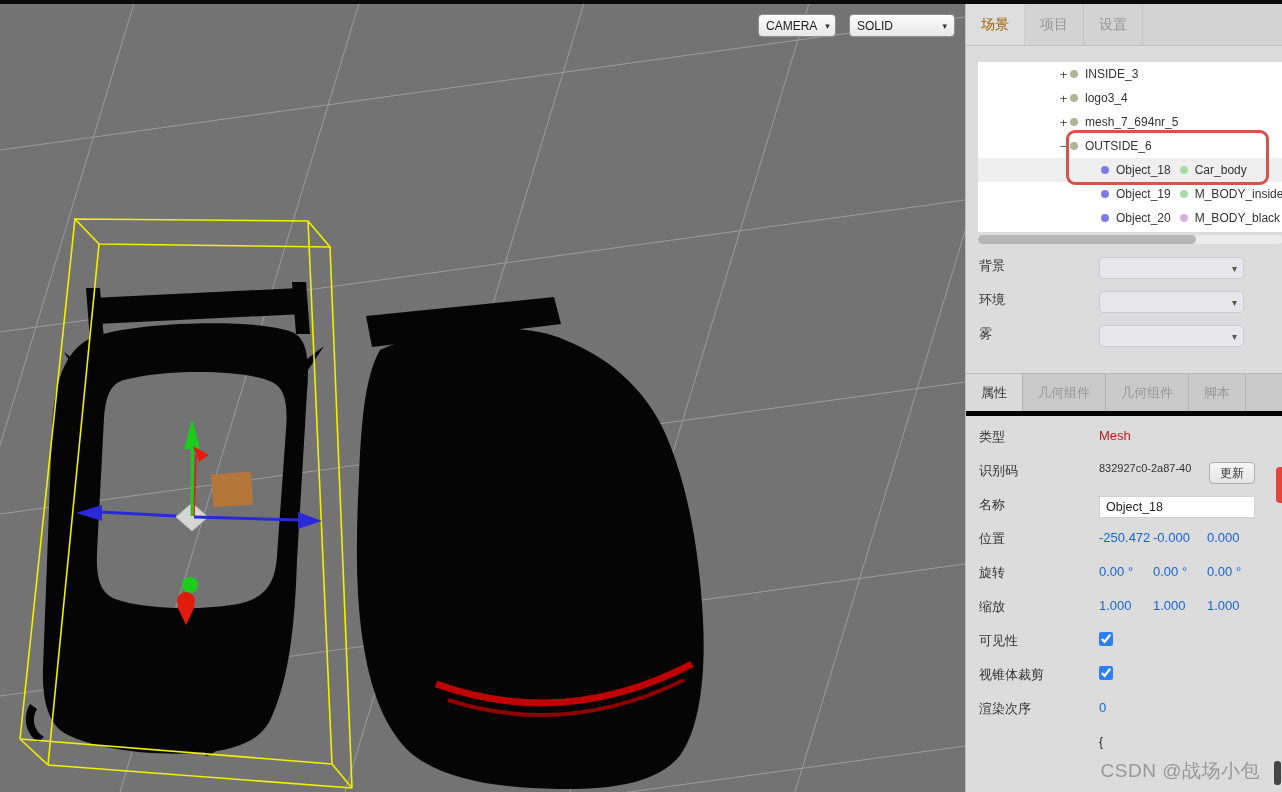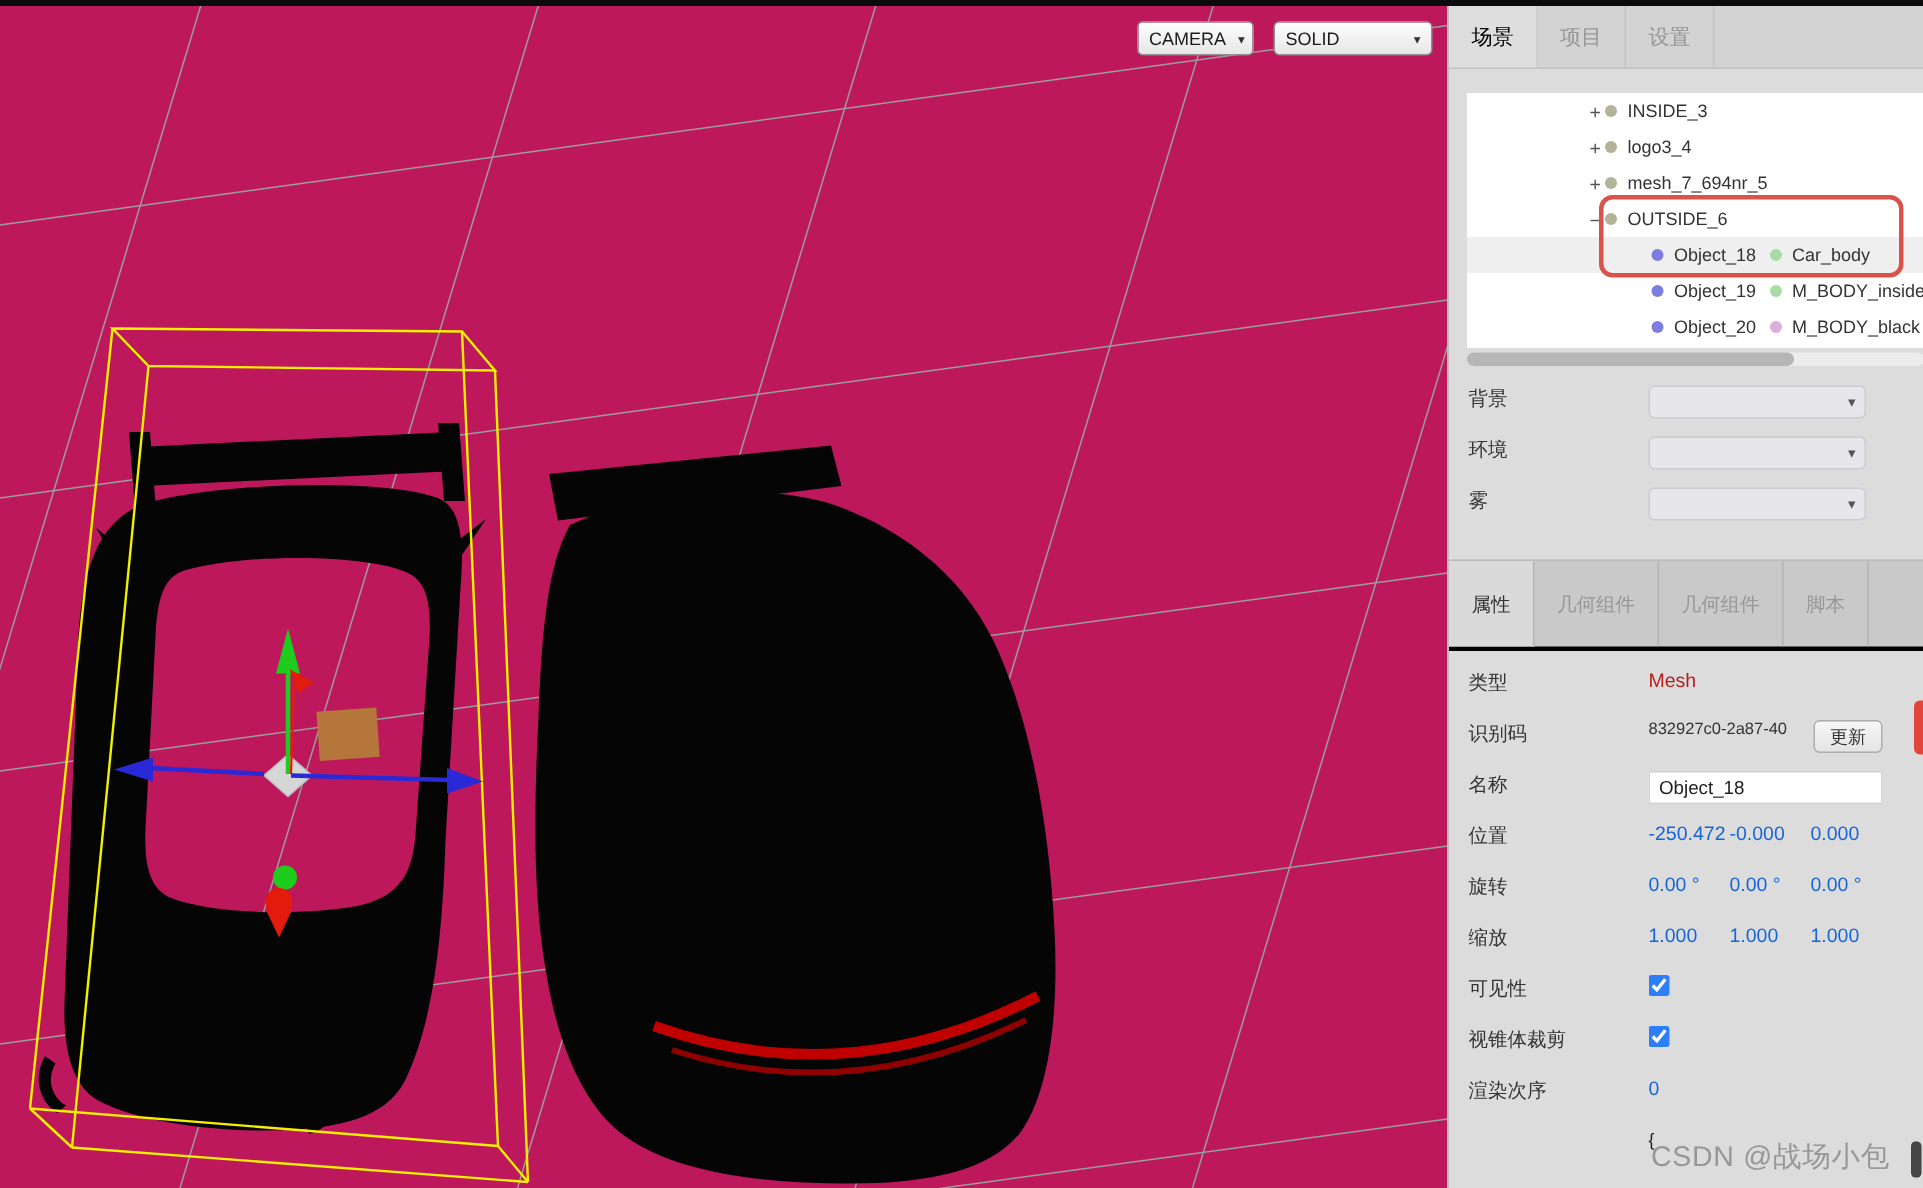--- a/index.html
+++ b/index.html
@@ -2,36 +2,36 @@
 <html><head>
 <meta charset="utf-8">
 <style>
   *{margin:0;padding:0;box-sizing:border-box}
   html,body{width:1282px;height:792px;overflow:hidden}
   body{position:relative;font-family:"Liberation Sans",sans-serif;background:#dcdcdc}
 
   #topbar{position:absolute;left:0;top:0;width:1282px;height:4px;background:#0b0b0b;z-index:20}
 
   
-  #viewport{position:absolute;left:0;top:4px;width:965px;height:788px;background:#be185d;overflow:hidden;cursor:default}
+  #viewport{position:absolute;left:0;top:4px;width:965px;height:788px;background:#737373;overflow:hidden;cursor:default}
   #viewport svg{position:absolute;left:0;top:0}
 
   .vp-select{position:absolute;height:23px;background:linear-gradient(#fdfdfd,#e7e7e7);
     border:1px solid #8f8f8f;border-radius:4px;display:flex;align-items:center;
     justify-content:space-between;padding:0 7px;font-size:12px;color:#1a1a1a;cursor:pointer;z-index:5}
   .vp-select .chev{font-size:9px;color:#333;margin-left:8px}
   #camera-select{left:758px;top:10px;width:78px}
   #shading-select{left:849px;top:10px;width:106px}
 
   
   #panel{position:absolute;left:965px;top:4px;width:317px;height:788px;background:#dcdcdc;border-left:1px solid #bdbdbd}
 
   .tabbar{height:42px;background:#d3d3d3;display:flex;align-items:stretch;border-bottom:1px solid #c2c2c2}
   .tab{display:flex;align-items:center;padding:0 15px;font-size:14px;color:#979797;cursor:pointer;border-right:1px solid rgba(0,0,0,0.07)}
-  .tab.active{color:#000000;background:#dedede}
+  .tab.active{color:#a16207;background:#dedede}
 
   #outliner{margin:16px 0 0 12px;width:305px;height:170px;background:#fff;overflow:hidden;position:relative}
   .ol-row{height:24px;display:flex;align-items:center;font-size:12px;color:#333;white-space:nowrap;cursor:pointer;overflow:hidden}
   .ol-row.sel{background:#efefef}
   .ol-toggle{width:13px;text-align:center;color:#555;margin-left:79px;font-size:13px;flex:0 0 auto}
   .ol-child{padding-left:123px}
   .dot{width:8px;height:8px;border-radius:50%;display:inline-block;margin-right:7px;flex:0 0 auto}
   .dot-group{background:#b3b39a}
   .dot-object{background:#7d7de0}
   .dot-mat-green{background:#a8dba8}
@@ -44,21 +44,21 @@
 
   #hscroll{margin:3px 0 0 12px;width:305px;height:9px;background:#ececec;border-radius:5px;position:relative;cursor:pointer}
   #hscroll .thumb{position:absolute;left:0;top:0;height:9px;width:218px;background:#b6b6b6;border-radius:5px}
 
   #scene-settings{margin-top:13px}
   .setting-row{display:flex;align-items:flex-start;height:34px;padding-left:13px}
   .setting-row .lbl{width:120px;font-size:13px;color:#333;flex:0 0 auto}
   .mini-select{width:145px;height:22px;background:#e6e6eb;border:1px solid #cbcbd2;border-radius:4px;
     display:flex;align-items:center;justify-content:flex-end;padding-right:6px;color:#555;cursor:pointer;font-size:10px}
 
-  #prop-tabbar{margin-top:14px;height:61px;background:#c9c9c9;display:flex;align-items:stretch;border-top:1px solid #bbb;border-bottom:3px solid #000000}
+  #prop-tabbar{margin-top:14px;height:43px;background:#c9c9c9;display:flex;align-items:stretch;border-top:1px solid #bbb;border-bottom:5px solid #000000}
   #prop-tabbar .tab{font-size:13px;border-right:1px solid #b3b3b3}
   #prop-tabbar .tab.active{background:#dadada;color:#333}
 
   #properties{margin-top:12px}
   .val{display:flex;align-items:center}
   .num{color:#1565d8;font-size:13px;min-width:54px;cursor:ew-resize}
   .plain{color:#b91c1c;font-size:13px}
   .uuid{color:#333;font-size:11px;width:110px;overflow:hidden;white-space:nowrap}
   .btn{height:22px;padding:0 10px;font-size:12px;color:#333;background:linear-gradient(#f7f7f7,#e4e4e4);
     border:1px solid #adadad;border-radius:4px;margin-left:0;cursor:pointer;font-family:"Liberation Sans",sans-serif}

